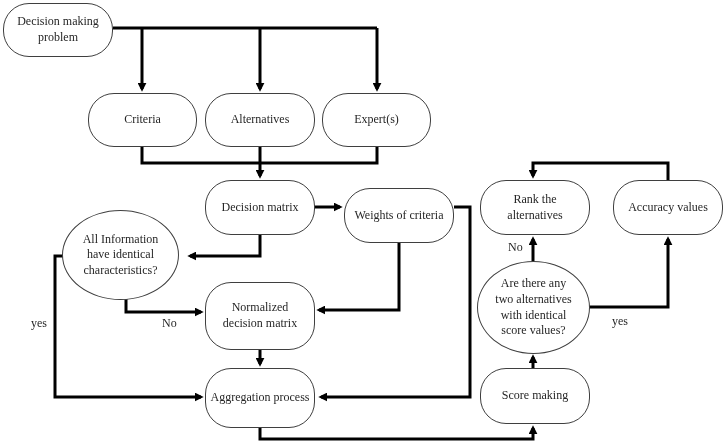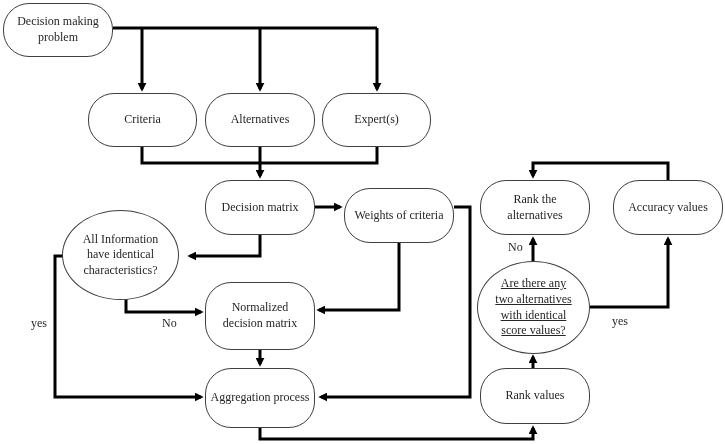--- a/index.html
+++ b/index.html
@@ -115,23 +115,23 @@
   <div class="node ellipse" style="left:62px; top:210px; width:117px; height:90px; padding:0 17px;">All Information have identical characteristics?</div>
 
   <div class="node stadium" style="left:205px; top:282px; width:110px; height:68px; padding:0 6px;">Normalized decision matrix</div>
 
   <div class="node stadium" style="left:205px; top:368px; width:110px; height:60px; padding:0 4px;">Aggregation process</div>
 
   <div class="node stadium" style="left:480px; top:180px; width:110px; height:55px; padding:0 4px;">Rank the alternatives</div>
 
   <div class="node stadium" style="left:613px; top:180px; width:110px; height:55px; padding:0 8px;">Accuracy values</div>
 
-  <div class="node ellipse" style="left:477px; top:261px; width:113px; height:93px; padding:0 14px;text-decoration:underline;">Are there any two alternatives with identical score values?</div>
+  <div class="node ellipse" style="left:477px; top:261px; width:113px; height:93px; padding:0 14px;">Are there any two alternatives with identical score values?</div>
 
-  <div class="node stadium" style="left:480px; top:368px; width:110px; height:56px; padding:0 8px;">Rank values</div>
+  <div class="node stadium" style="left:480px; top:368px; width:110px; height:56px; padding:0 8px;">Score making</div>
 
   <div class="edge-label" style="left:31px; top:316px;">yes</div>
 
   <div class="edge-label" style="left:162px; top:316px;">No</div>
 
   <div class="edge-label" style="left:508px; top:240px;">No</div>
 
   <div class="edge-label" style="left:612px; top:314px;">yes</div>
 
 </div>

